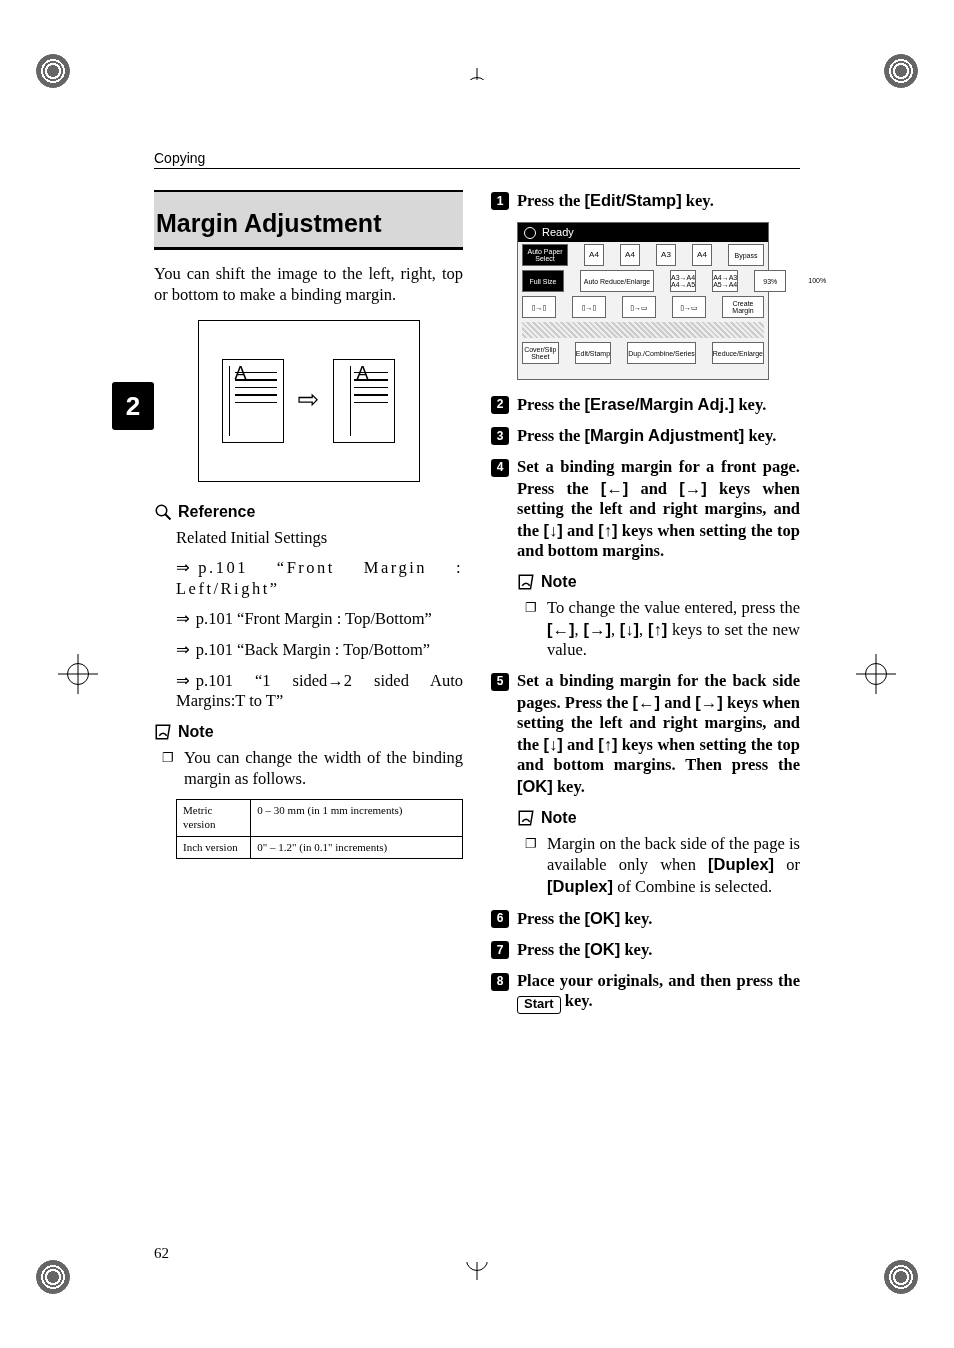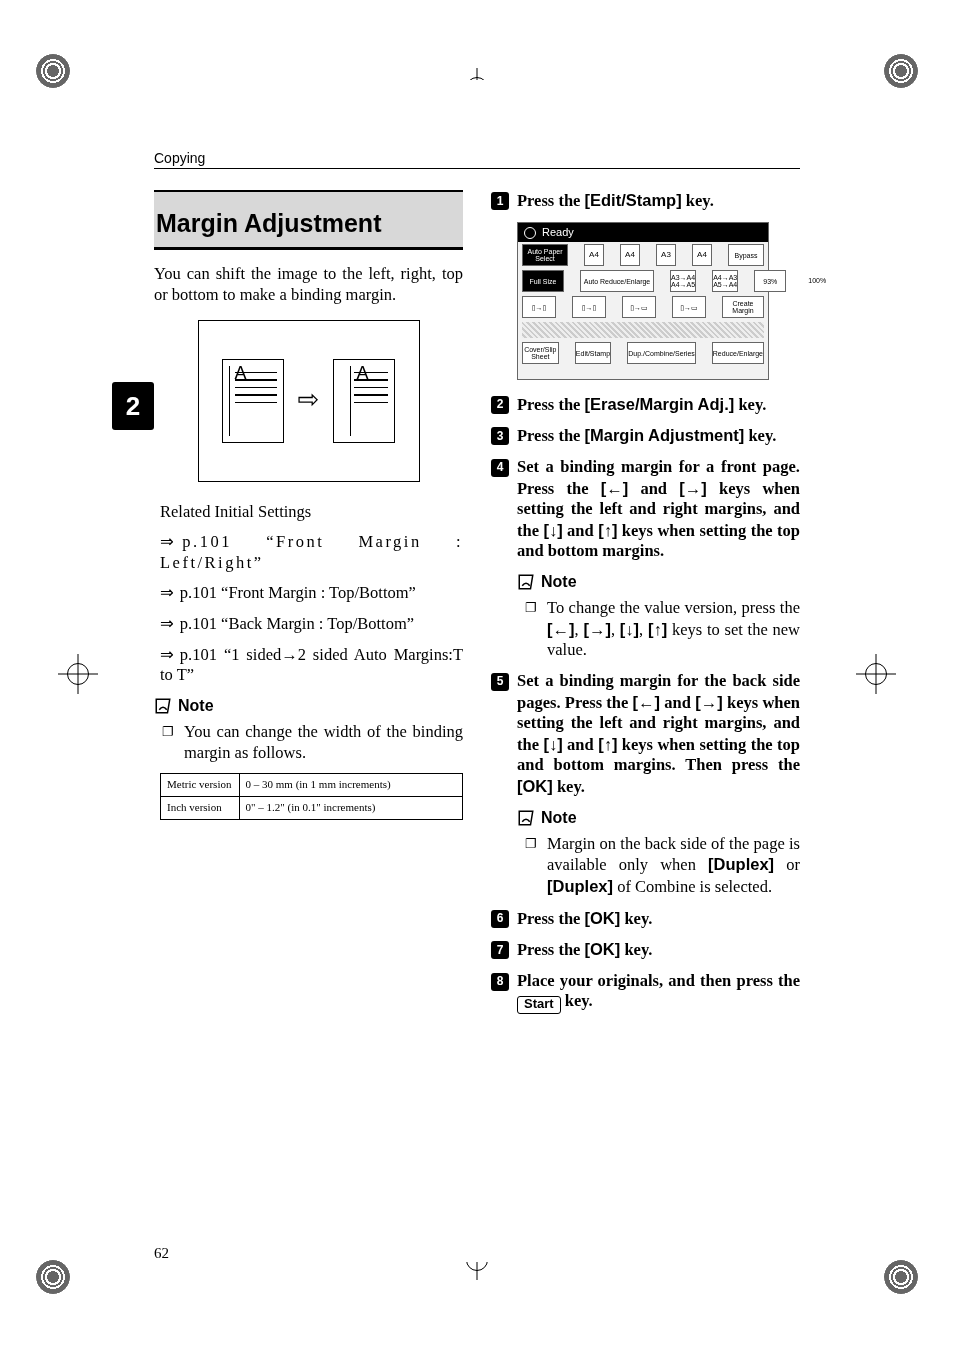--- a/index.html
+++ b/index.html
@@ -195,21 +195,21 @@
     gap:6px;
   }
   .ref-icon, .note-icon {
     display:inline-block;
     width:18px; height:18px;
     position:relative;
   }
   .ref-icon svg, .note-icon svg { width:100%; height:100%; }
 
   .indent-block {
-    margin-left: 6px;
+    margin-left: 22px;
   }
   .indent-block p { margin: 0 0 10px 0; text-align:justify;}
   .arrow-lead::before {
     content: "\21D2";
     margin-right: 6px;
   }
 
   .bullet-list { margin-left: 8px; }
   .bullet-list .item {
     display:flex;
@@ -396,20 +396,29 @@
           <span class="gutter"></span>
           <span class="aletter">A</span>
           <span class="ln"></span>
             <span class="ln"></span>
             <span class="ln"></span>
             <span class="ln"></span>
             <span class="ln"></span>
         </div>
       </div>
 
+      <div class="ref-head">
+        <span class="ref-icon">
+          <svg viewBox="0 0 24 24">
+              <circle cx="10" cy="10" r="7" fill="none" stroke="#000" stroke-width="2"></circle>
+              <line x1="15" y1="15" x2="22" y2="22" stroke="#000" stroke-width="2.5"></line>
+            </svg>
+        </span>
+        <span>Reference</span>
+      </div>
       <div class="indent-block">
         <p>Related Initial Settings</p>
         <p class="arrow-lead" style="letter-spacing:2.5px;">p.101 “Front Margin : Left/Right”</p>
         <p class="arrow-lead">p.101 “Front Margin : Top/Bottom”</p>
         <p class="arrow-lead">p.101 “Back Margin : Top/Bottom”</p>
         <p class="arrow-lead">p.101 “1 sided→2 sided Auto Margins:T to T”</p>
       </div>
 
       <div class="note-head">
         <span class="note-icon">
@@ -519,21 +528,21 @@
                 <path d="M3 3 L21 3 L18 21 L3 21 Z" fill="none" stroke="#000" stroke-width="2"></path>
                 <path d="M7 17 Q12 10 17 17" fill="none" stroke="#000" stroke-width="2"></path>
               </svg>
           </span>
           <span>Note</span>
         </div>
         <div class="bullet-list">
           <div class="item">
             <span class="mk"></span>
             <span class="bt">
-              <span>To change the value version, press the </span><span class="keycap">[←]</span><span>, </span><span class="keycap">[→]</span><span>, </span><span class="keycap">[↓]</span><span>, </span><span class="keycap">[↑]</span><span> keys to set the new value.</span>
+              <span>To change the value entered, press the </span><span class="keycap">[←]</span><span>, </span><span class="keycap">[→]</span><span>, </span><span class="keycap">[↓]</span><span>, </span><span class="keycap">[↑]</span><span> keys to set the new value.</span>
             </span>
           </div>
         </div>
       </div>
 
       <div class="step">
         <span class="num">5</span>
         <span class="txt">
           <span>Set a binding margin for the back side pages. Press the </span><span class="ui">[←]</span><span> and </span><span class="ui">[→]</span><span> keys when setting the left and right margins, and the </span><span class="ui">[↓]</span><span> and </span><span class="ui">[↑]</span><span> keys when setting the top and bottom margins. Then press the </span><span class="ui">[OK]</span><span> key.</span>
         </span>

